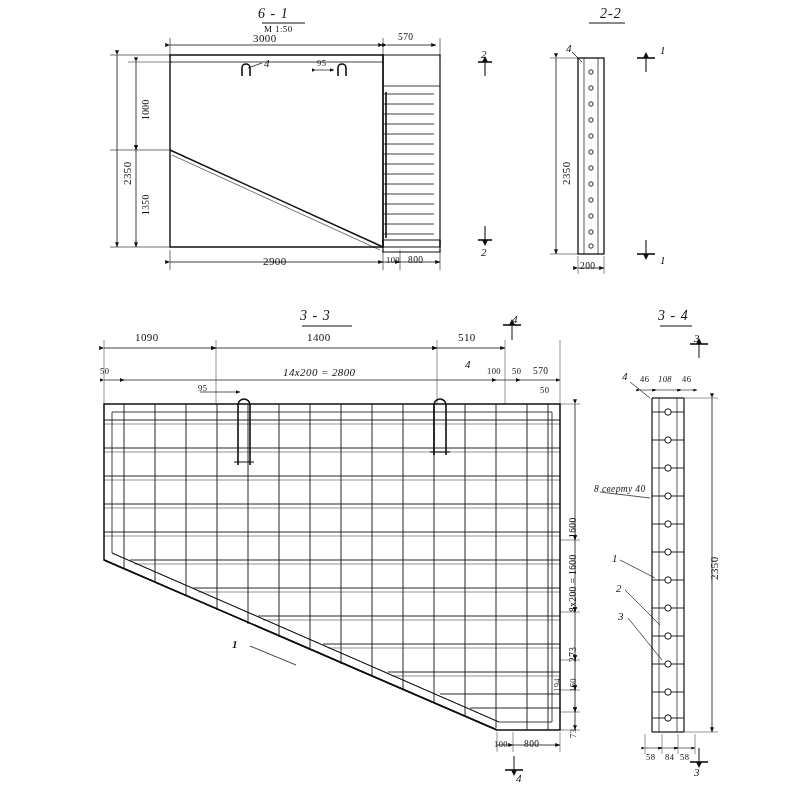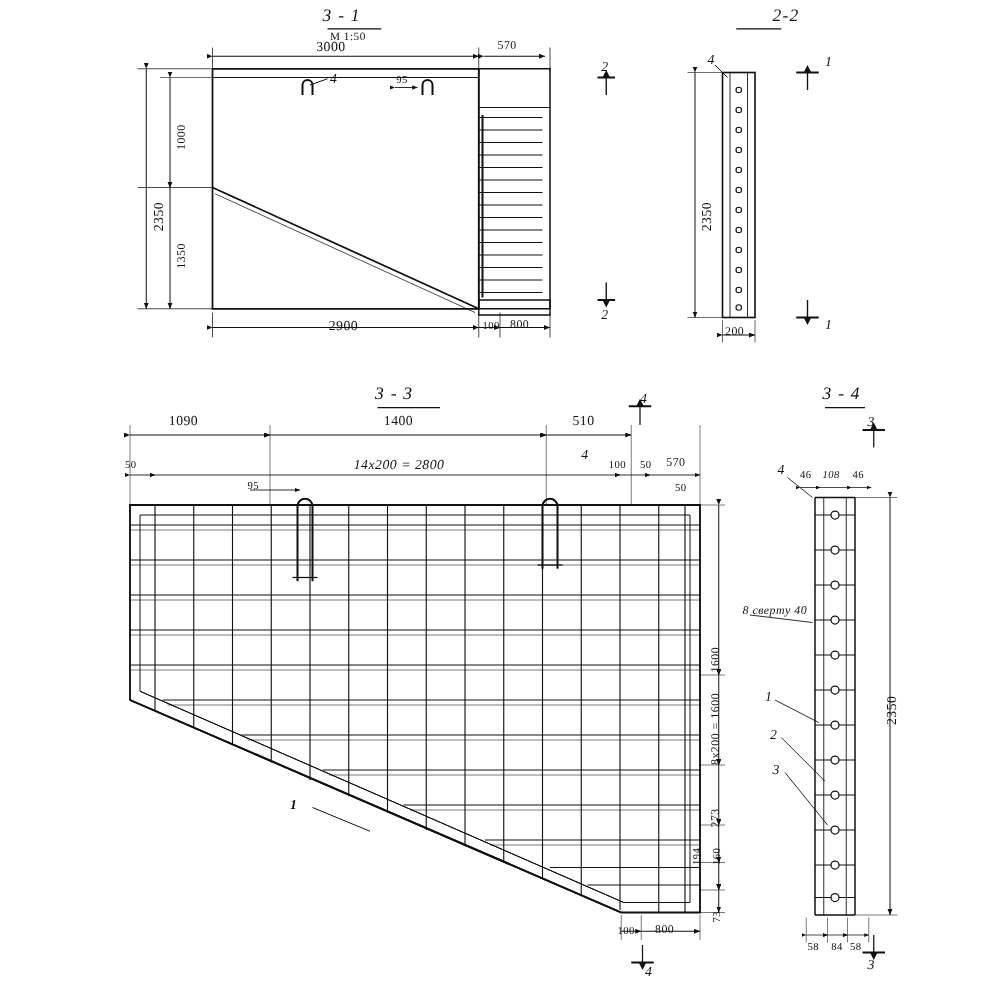--- a/index.html
+++ b/index.html
@@ -312,36 +312,36 @@
 
     <line x1="690" y1="344" x2="708" y2="344" stroke-width="1.6"></line>
     <line x1="699" y1="344" x2="699" y2="358" stroke-width="1"></line>
     <path d="M696,344 l3,-6 l3,6 z" fill="#111" stroke="none"></path>
     <line x1="690" y1="762" x2="708" y2="762" stroke-width="1.6"></line>
     <line x1="699" y1="748" x2="699" y2="762" stroke-width="1"></line>
     <path d="M696,762 l3,6 l3,-6 z" fill="#111" stroke="none"></path>
   </g>
 </svg>
 
-<div class="lbl ttl" style="left:258px;top:6px;">3 - 1</div>
+<div class="lbl ttl" style="left:258px;top:6px;">6 - 1</div>
 <div class="lbl sub" style="left:264px;top:24px;">М 1:50</div>
 <div class="lbl" style="left:253px;top:32px;text-align:right;">3000</div>
 <div class="lbl sm" style="left:398px;top:32px;">570</div>
 <div class="lbl sm rot" style="left:141px;top:120px;">1000</div>
 <div class="lbl sm rot" style="left:141px;top:215px;">1350</div>
 <div class="lbl rot" style="left:121px;top:185px;">2350</div>
 <div class="lbl" style="left:263px;top:255px;">2900</div>
 <div class="lbl xs" style="left:386px;top:255px;">100</div>
 <div class="lbl sm" style="left:408px;top:255px;">800</div>
 <div class="lbl xs" style="left:317px;top:58px;">95</div>
 <div class="lbl it" style="left:264px;top:57px;">4</div>
 <div class="lbl it" style="left:481px;top:48px;">2</div>
 <div class="lbl it" style="left:481px;top:246px;">2</div>
 
-<div class="lbl ttl" style="left:618px;top:6px;">2-2</div>
+<div class="lbl ttl" style="left:600px;top:6px;">2-2</div>
 <div class="lbl it" style="left:566px;top:42px;">4</div>
 <div class="lbl rot" style="left:560px;top:185px;">2350</div>
 <div class="lbl sm" style="left:580px;top:261px;font-family:Liberation Serif, serif;">200</div>
 <div class="lbl it" style="left:660px;top:44px;">1</div>
 <div class="lbl it" style="left:660px;top:254px;">1</div>
 
 <div class="lbl ttl" style="left:300px;top:308px;text-align:center;">3 - 3</div>
 <div class="lbl" style="left:135px;top:331px;">1090</div>
 <div class="lbl" style="left:307px;top:331px;">1400</div>
 <div class="lbl" style="left:458px;top:331px;">510</div>

